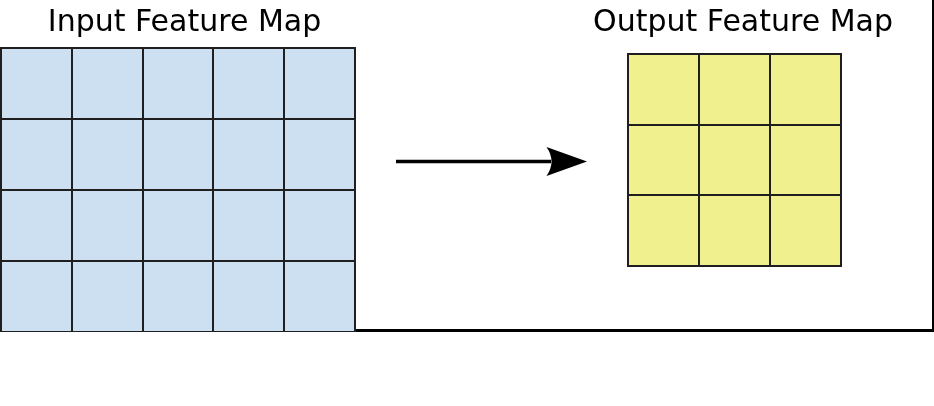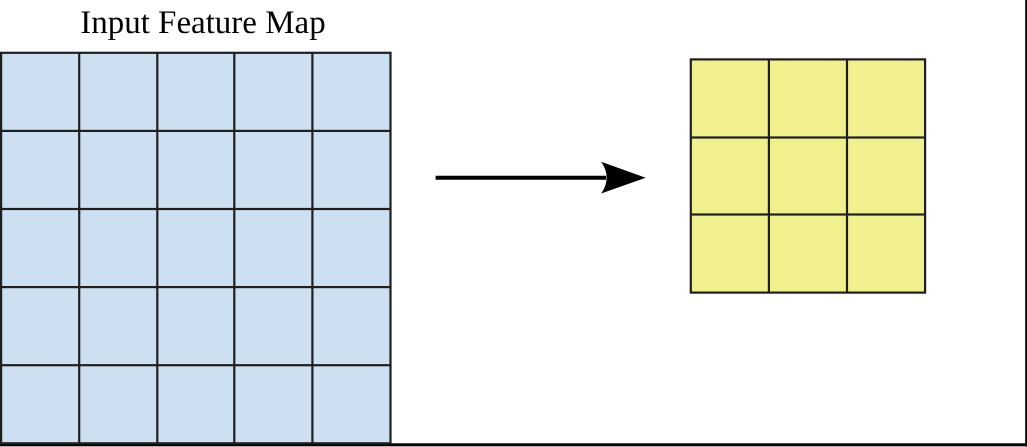--- a/index.html
+++ b/index.html
@@ -6,26 +6,25 @@
     margin: 0;
     padding: 0;
     background: #ffffff;
     font-family: "DejaVu Sans", "Liberation Sans", sans-serif;
   }
   * { box-sizing: border-box; }
 
   .canvas {
     position: relative;
     width: 934px;
-    height: 406px;
+    height: 332px;
     background: var(--bg, #ffffff);
     border-right: 2px solid var(--frame, #000000);
     border-bottom: 3px solid var(--frame, #000000);
     overflow: visible;
-    font-family: Liberation Serif, serif;
   }
 
   .map-title {
     position: absolute;
     top: 2px;
     font-size: 30px;
     line-height: 38px;
     color: #000000;
     text-align: center;
     white-space: nowrap;
@@ -61,20 +60,21 @@
     height: 45px;
   }
 </style>
 </head>
 <body>
 
 <div class="canvas">
 
   <div class="map-title input-title">Input Feature Map</div>
 
+  <div class="map-title output-title">Output Feature Map</div>
 
   <div class="grid input-grid" style="background: rgb(31, 31, 31); grid-template-columns: repeat(5, 1fr); grid-template-rows: repeat(5, 1fr);">
       <div class="cell" style="background: rgb(205, 224, 241);"></div>
       <div class="cell" style="background: rgb(205, 224, 241);"></div>
       <div class="cell" style="background: rgb(205, 224, 241);"></div>
       <div class="cell" style="background: rgb(205, 224, 241);"></div>
       <div class="cell" style="background: rgb(205, 224, 241);"></div>
       <div class="cell" style="background: rgb(205, 224, 241);"></div>
       <div class="cell" style="background: rgb(205, 224, 241);"></div>
       <div class="cell" style="background: rgb(205, 224, 241);"></div>

